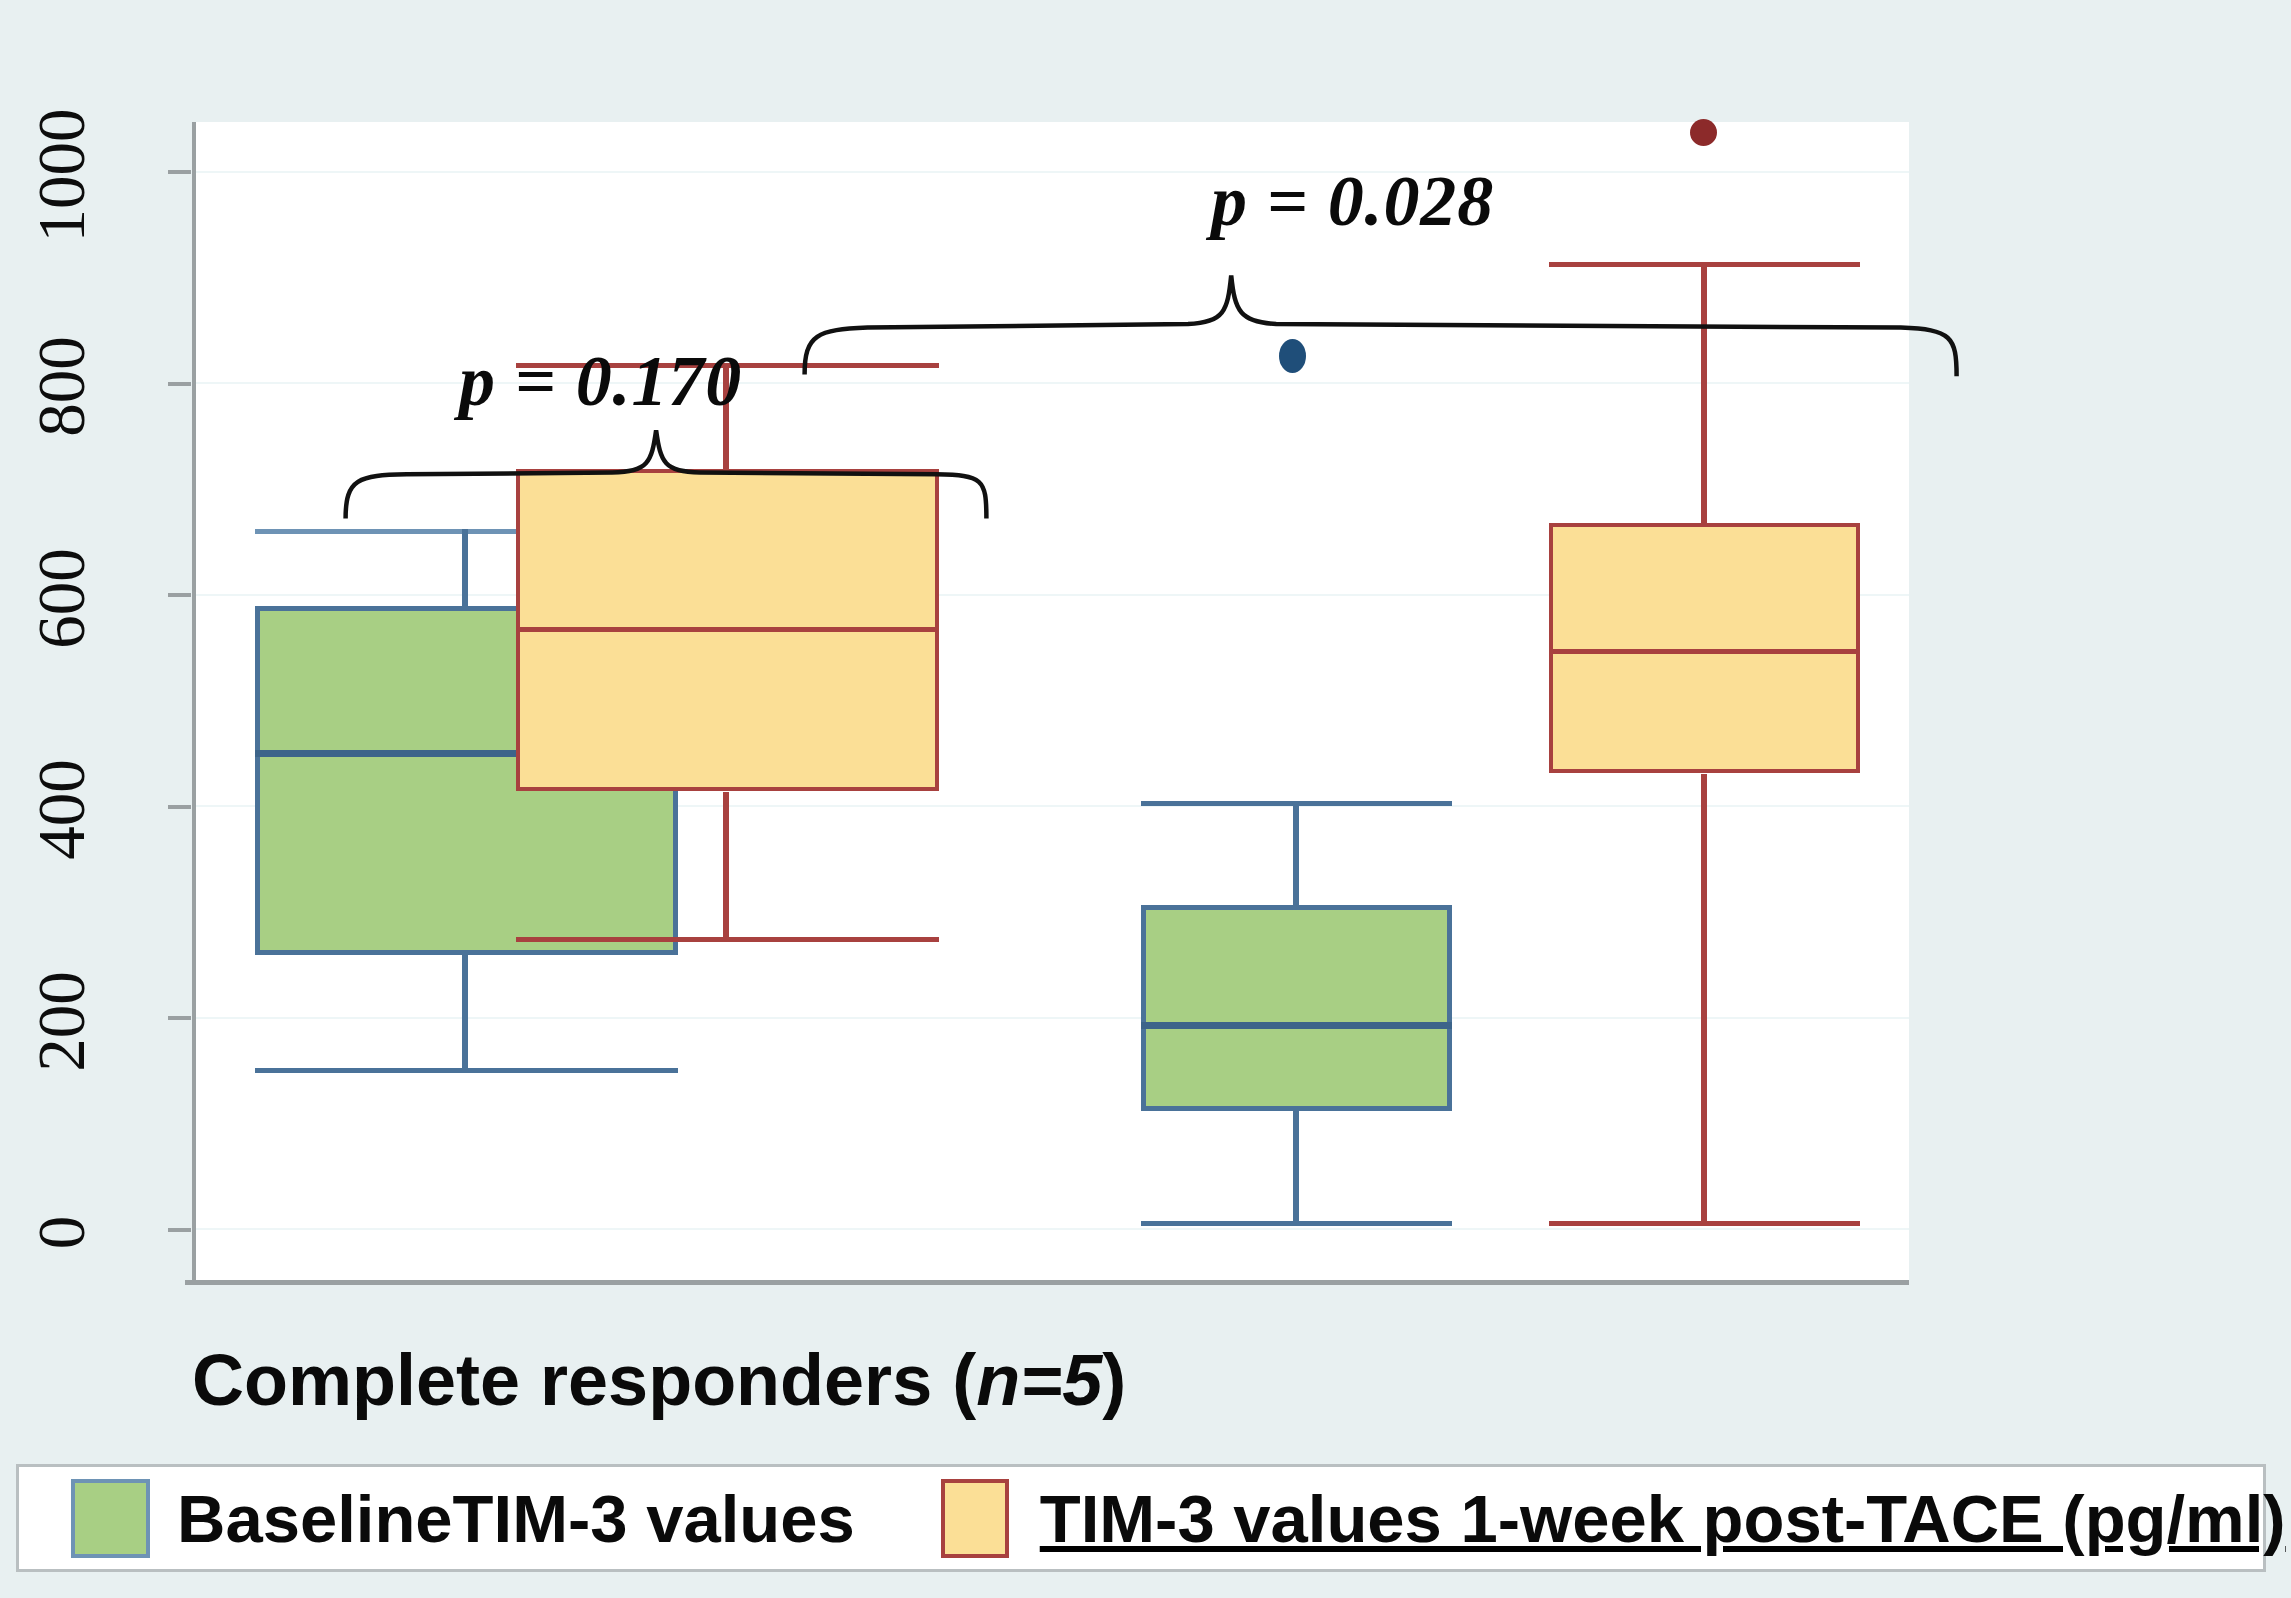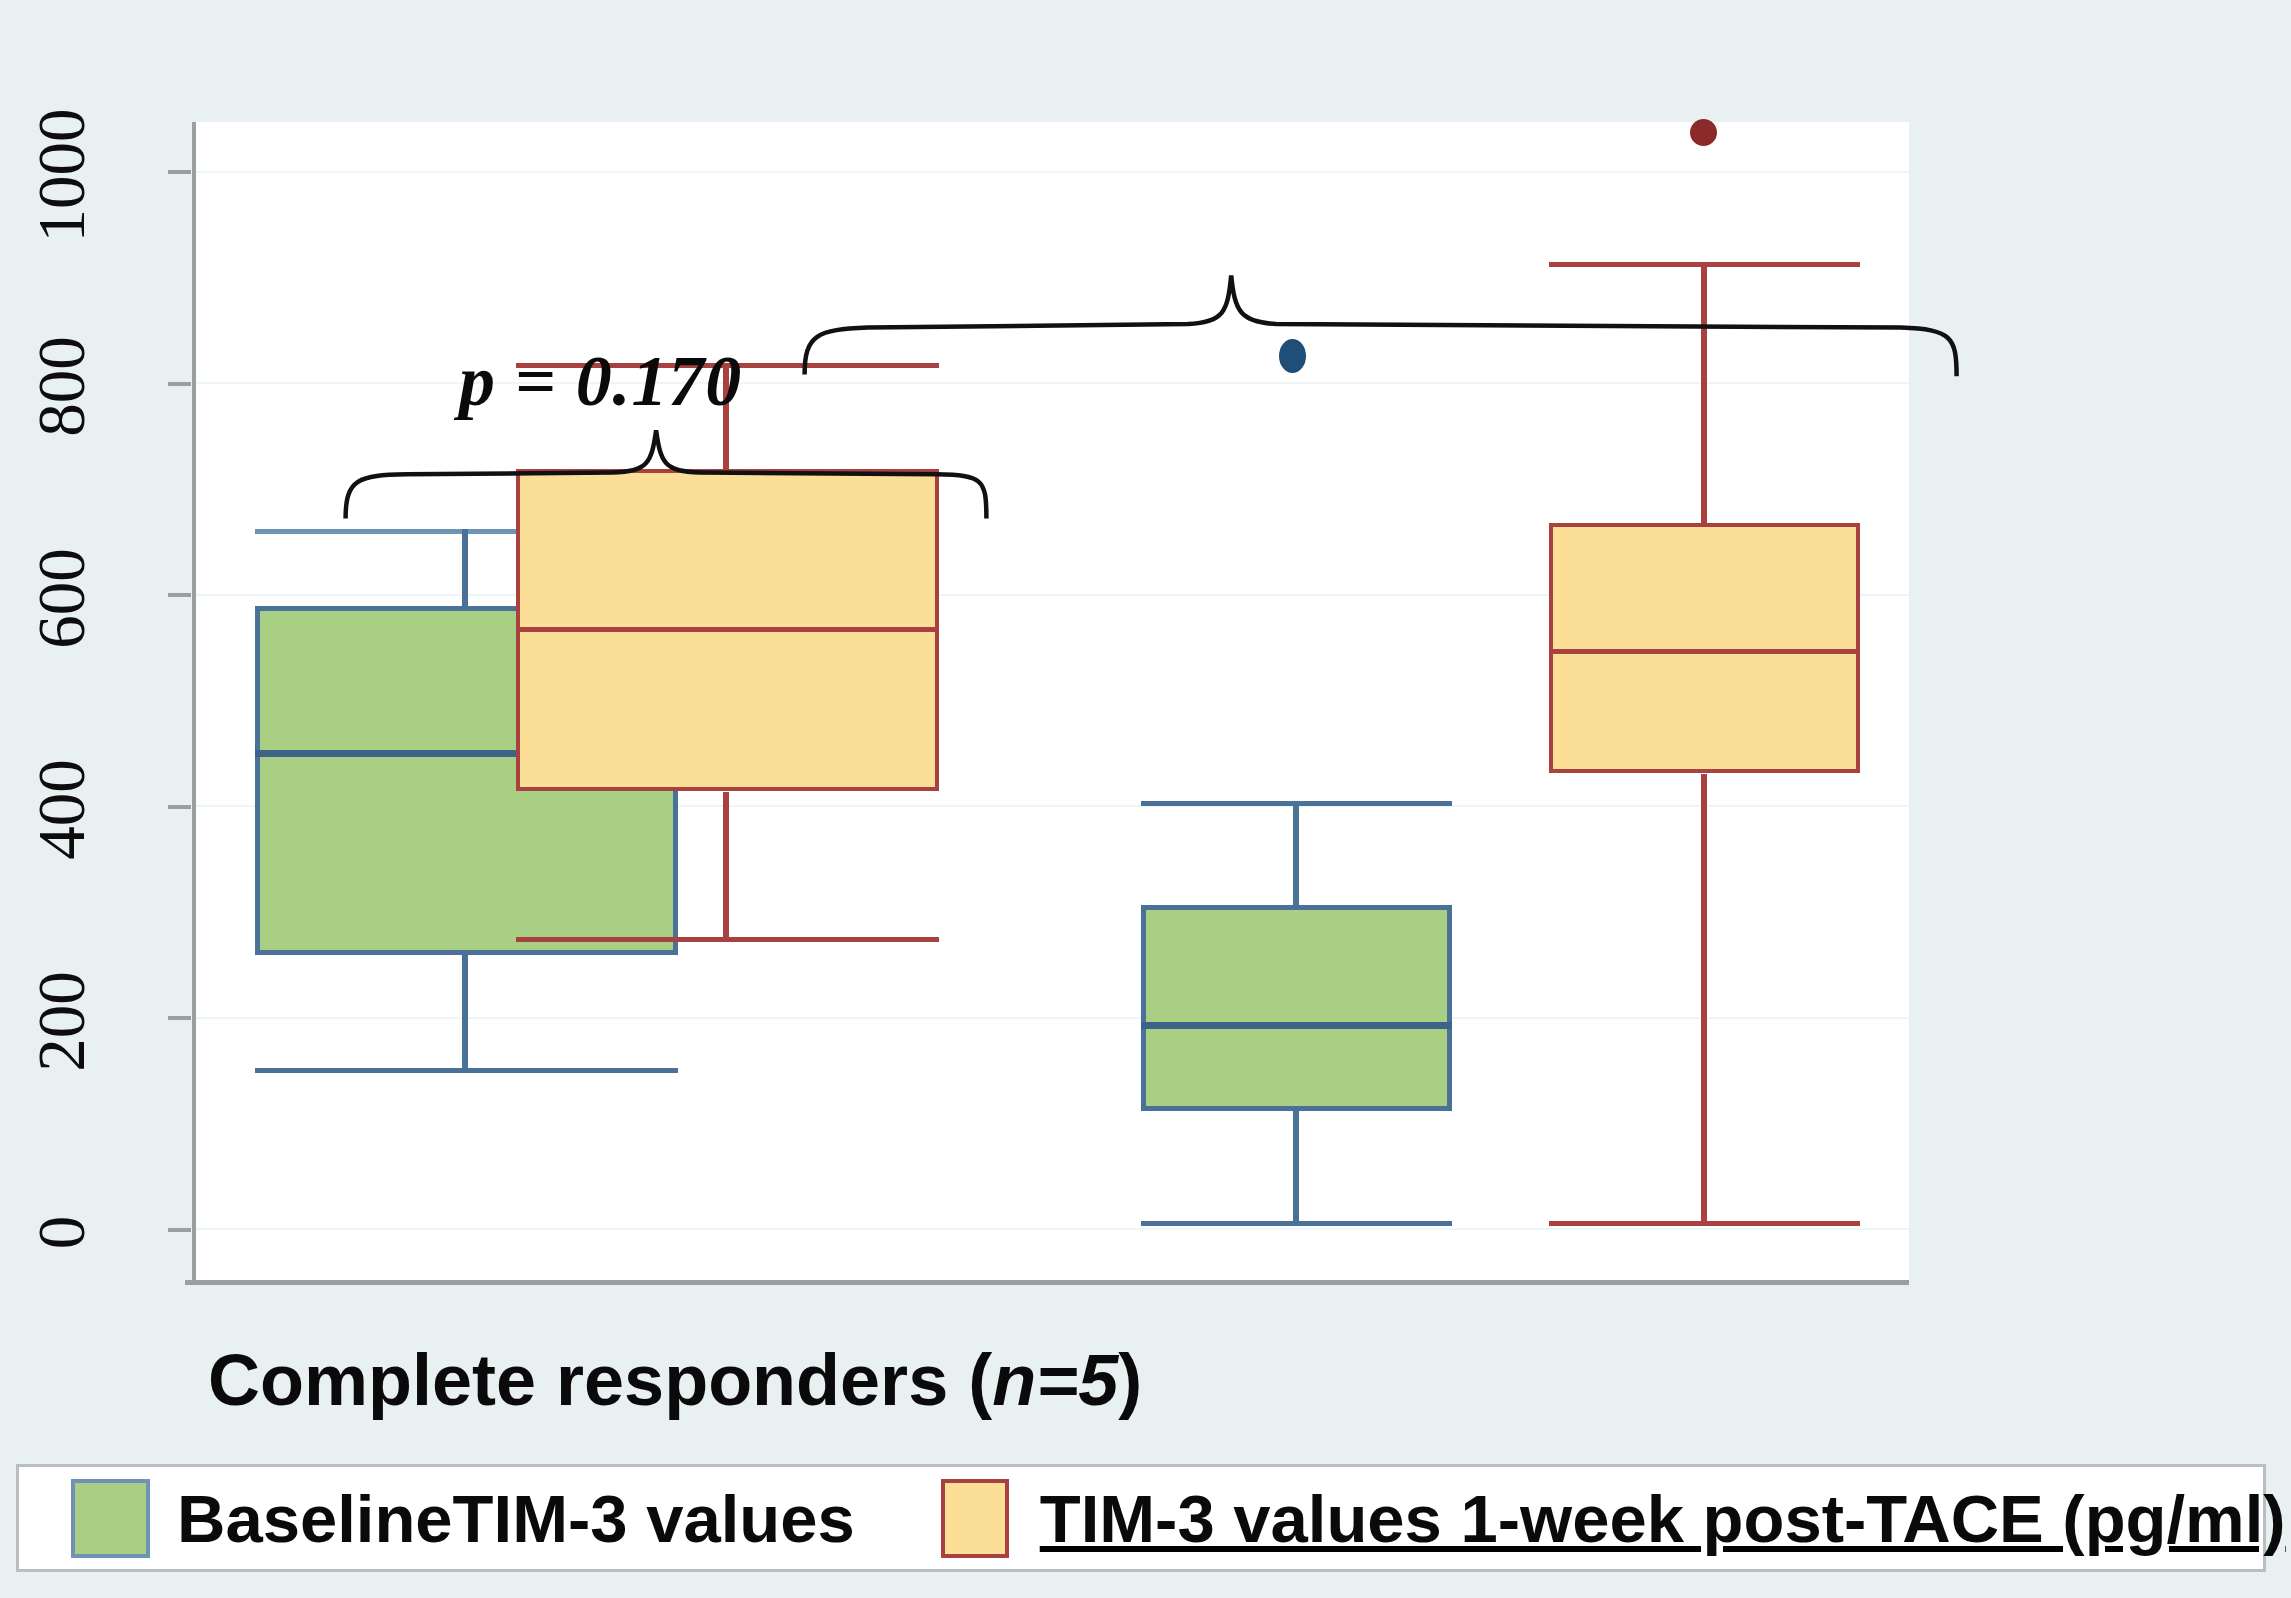--- a/index.html
+++ b/index.html
@@ -133,30 +133,31 @@
   <div class="ytick" style="top:1228px;"></div>
 
   <div class="ytick-label" style="left:-42px;top:137px;width:207px;transform:rotate(-90deg);">1000</div>
   <div class="ytick-label" style="left:-18px;top:348px;width:158px;transform:rotate(-90deg);">800</div>
   <div class="ytick-label" style="left:-18px;top:560px;width:158px;transform:rotate(-90deg);">600</div>
   <div class="ytick-label" style="left:-18px;top:771px;width:158px;transform:rotate(-90deg);">400</div>
   <div class="ytick-label" style="left:-18px;top:983px;width:158px;transform:rotate(-90deg);">200</div>
   <div class="ytick-label" style="left:33px;top:1194px;width:56px;transform:rotate(-90deg);">0</div>
 
   <div class="pval" style="left:459px;top:340px;">p = 0.170</div>
+  <div class="pval" style="left:1211px;top:160px;">p = 0.028</div>
 
   <svg class="brace" style="left:342px;top:423px;width:648px;height:99px;" viewBox="0 0 720 110">
     <path d="M4,106 C4,62 18,58 72,57 L300,55 C340,54 344,44 349,8 C354,44 358,54 398,55 L660,57 C712,58 716,62 716,106" fill="none" stroke="#111111" stroke-width="5"></path>
   </svg>
 
   <svg class="brace" style="left:801px;top:270px;width:1161px;height:108px;" viewBox="0 0 1290 120">
     <path d="M4,116 C4,72 18,66 74,64 L430,60 C470,58 474,46 478,6 C482,46 488,58 528,60 L1222,64 C1278,66 1284,74 1284,118" fill="none" stroke="#111111" stroke-width="5"></path>
   </svg>
 
-  <div class="catlabel" style="left:208px;top:1339px;text-align:center;">
+  <div class="catlabel" style="left:192px;top:1339px;text-align:center;">
     <span>Complete responders (</span><i>n=5</i><span>)</span>
   </div>
 
   <div class="legend-box">
     <div class="legend-item" style="margin-left:52px;">
       <div class="legend-swatch" style="width:79px;height:79px;background:#a8cf84;border:4.5px solid #6e93b5;"></div>
       <div class="legend-text" style="margin-left:27px;">BaselineTIM-3 values</div>
     </div>
     <div class="legend-item" style="margin-left:86px;text-decoration:underline;">
       <div class="legend-swatch" style="width:68px;height:79px;background:#fbdf96;border:4.5px solid #a8413f;"></div>

